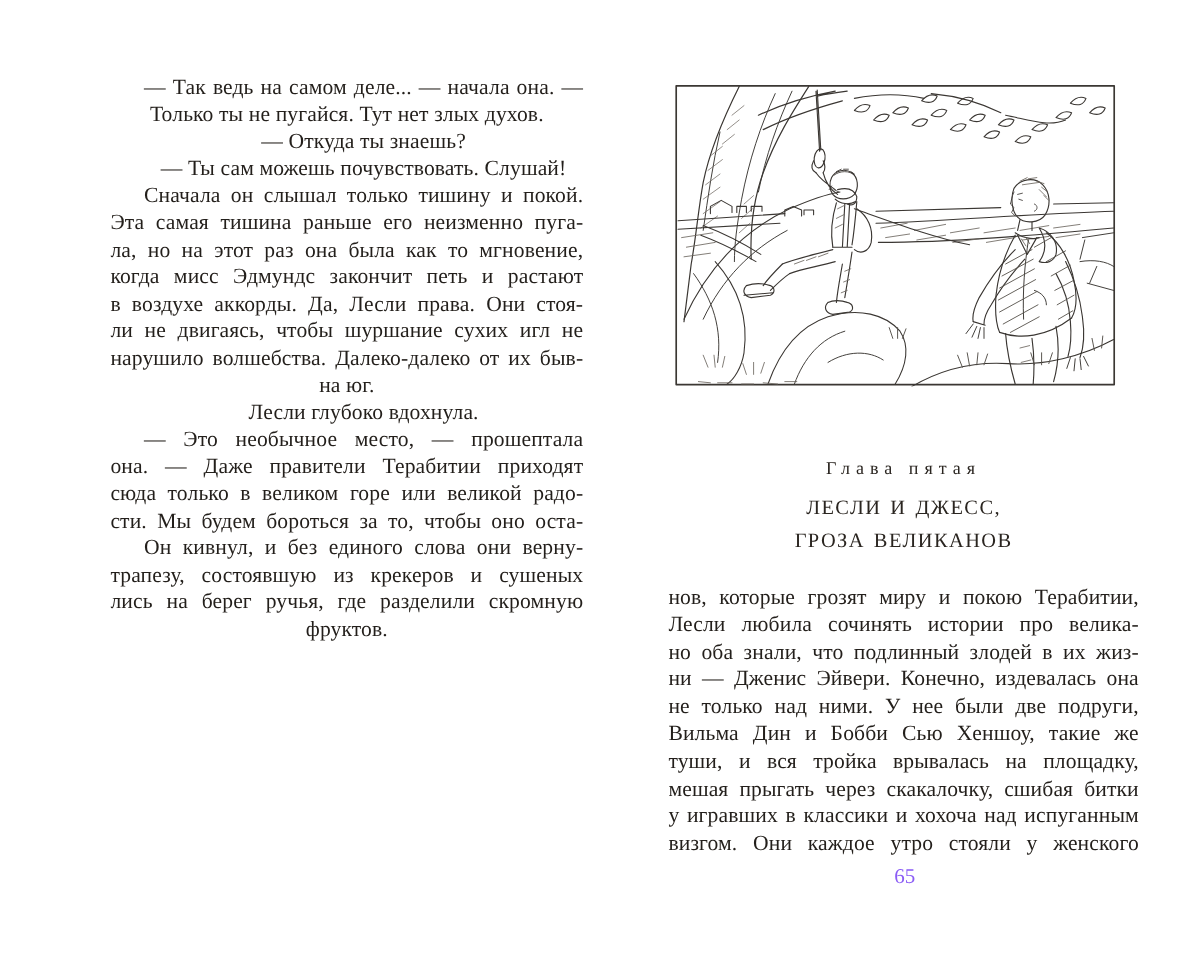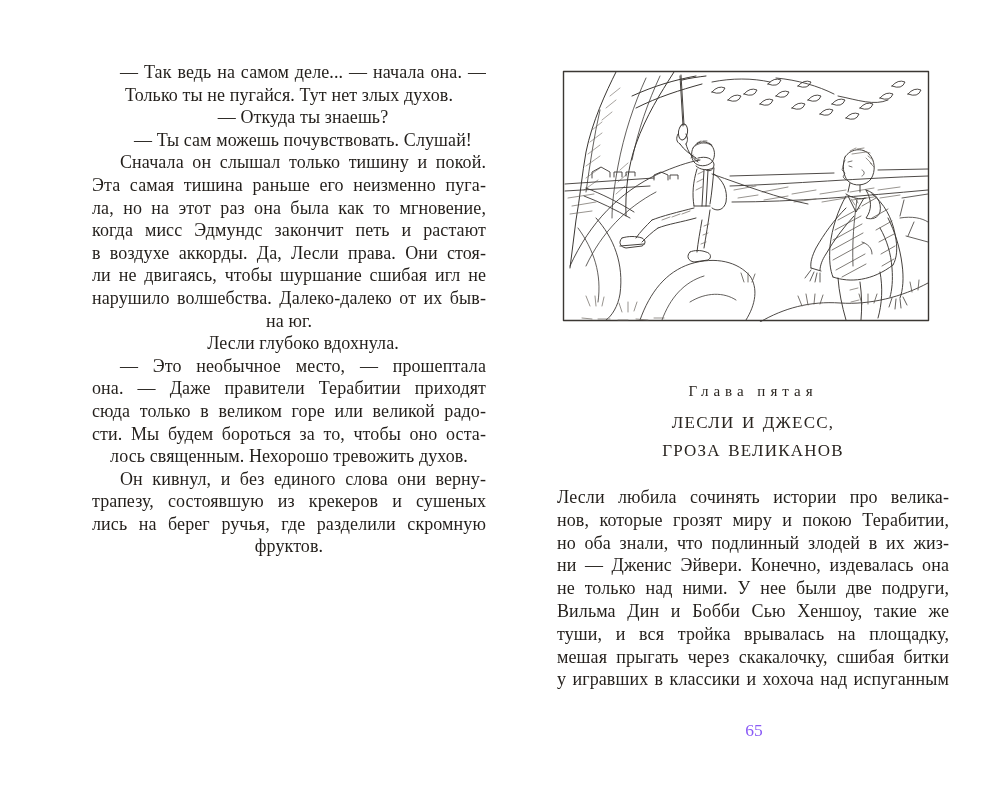--- a/index.html
+++ b/index.html
@@ -42,29 +42,28 @@
 <div id="left-text" class="page-col">
     <div class="bline just ind">— Так ведь на самом деле... — начала она. —</div>
     <div class="bline">Только ты не пугайся. Тут нет злых духов.</div>
     <div class="bline ind">— Откуда ты знаешь?</div>
     <div class="bline ind">— Ты сам можешь почувствовать. Слушай!</div>
     <div class="bline just ind">Сначала он слышал только тишину и покой.</div>
     <div class="bline just">Эта самая тишина раньше его неизменно пуга-</div>
     <div class="bline just">ла, но на этот раз она была как то мгновение,</div>
     <div class="bline just">когда мисс Эдмундс закончит петь и растают</div>
     <div class="bline just">в воздухе аккорды. Да, Лесли права. Они стоя-</div>
-    <div class="bline just">ли не двигаясь, чтобы шуршание сшибая игл не</div>
+    <div class="bline just">ли не двигаясь, чтобы шуршание сухих игл не</div>
     <div class="bline just">нарушило волшебства. Далеко-далеко от их быв-</div>
     <div class="bline">на юг.</div>
     <div class="bline ind">Лесли глубоко вдохнула.</div>
     <div class="bline just ind">— Это необычное место, — прошептала</div>
     <div class="bline just">она. — Даже правители Терабитии приходят</div>
     <div class="bline just">сюда только в великом горе или великой радо-</div>
     <div class="bline just">сти. Мы будем бороться за то, чтобы оно оста-</div>
-    <div class="bline">лось священным. Нехорошо тревожить духов.</div>
     <div class="bline just ind">Он кивнул, и без единого слова они верну-</div>
     <div class="bline just">трапезу, состоявшую из крекеров и сушеных</div>
     <div class="bline just">лись на берег ручья, где разделили скромную</div>
     <div class="bline">фруктов.</div>
   </div>
 
 <div id="illustration-box" class="page-col" role="img" aria-label="Карандашный рисунок: ребёнок качается на верёвке, привязанной к дереву, над оврагом; второй ребёнок стоит справа и смотрит">
   <svg viewBox="0 0 368 252" xmlns="http://www.w3.org/2000/svg" fill="none" stroke="#3b3733" stroke-width="1" stroke-linecap="round" stroke-linejoin="round">
 
     <g>
@@ -156,24 +155,25 @@
   </svg>
 </div>
 
 <div id="chapter-heading" class="page-col">
   <div class="kicker">Глава пятая</div>
   <div class="title-line">ЛЕСЛИ И ДЖЕСС,</div>
   <div class="title-line">ГРОЗА ВЕЛИКАНОВ</div>
 </div>
 
 <div id="right-text" class="page-col">
+    <div class="bline just">нов, которые грозят миру и покою Терабитии,</div>
     <div class="bline just">Лесли любила сочинять истории про велика-</div>
-    <div class="bline just">нов, которые грозят миру и покою Терабитии,</div>
     <div class="bline just">но оба знали, что подлинный злодей в их жиз-</div>
     <div class="bline just">ни — Дженис Эйвери. Конечно, издевалась она</div>
     <div class="bline just">не только над ними. У нее были две подруги,</div>
     <div class="bline just">Вильма Дин и Бобби Сью Хеншоу, такие же</div>
     <div class="bline just">туши, и вся тройка врывалась на площадку,</div>
     <div class="bline just">мешая прыгать через скакалочку, сшибая битки</div>
     <div class="bline just">у игравших в классики и хохоча над испуганным</div>
+    <div class="bline just">визгом. Они каждое утро стояли у женского</div>
   </div>
 
 <div id="page-number" class="page-col">65</div>
 
 </body></html>

